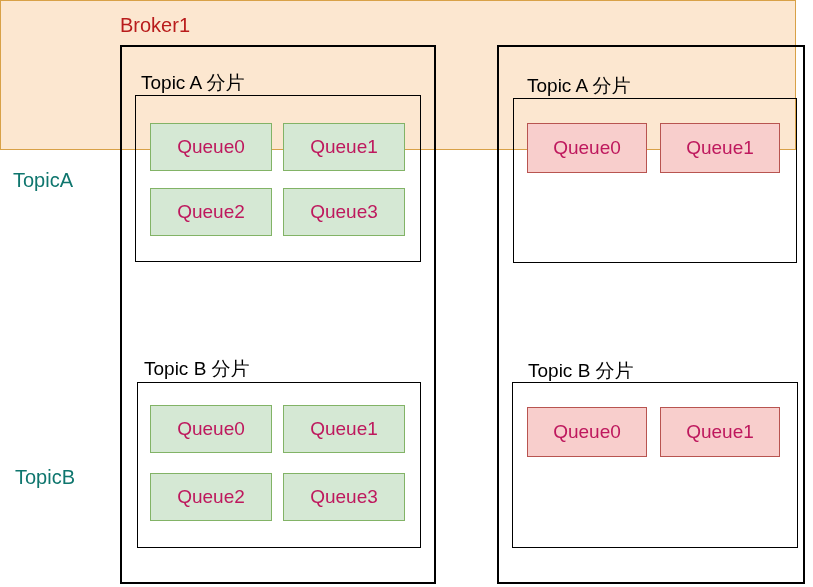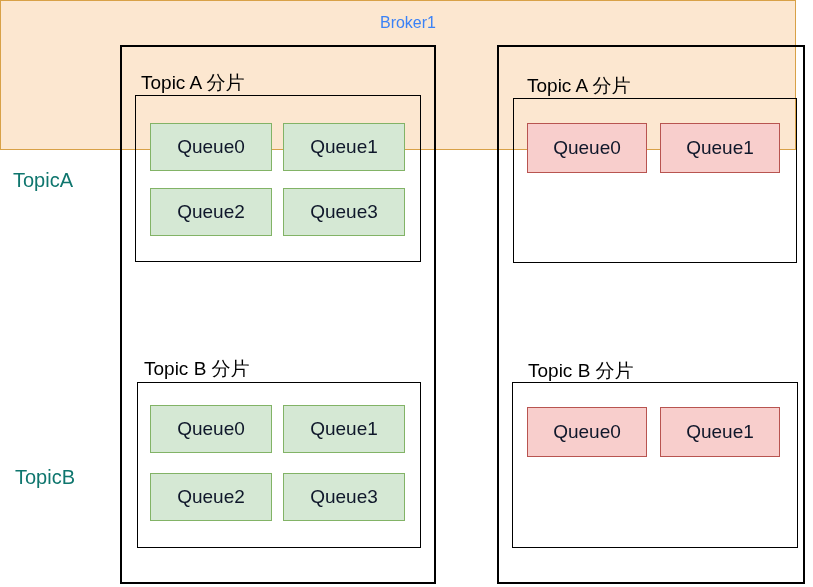--- a/index.html
+++ b/index.html
@@ -37,43 +37,43 @@
   }
   
   .inner-box {
     z-index: 2;
     border: 1.5px solid #000000;
     background: transparent;
   }
 
   .broker-title {
     z-index: 4;
-    font-size: 16px;
-    color: #3b82f6;
-    text-align: right;
+    font-size: 20px;
+    color: #b91c1c;
+    text-align: left;
     white-space: nowrap;
   }
   .section-label {
     z-index: 4;
     font-size: 19px;
     color: #000;
     white-space: nowrap;
     margin-top: 11px;
   }
 
   .queue {
     z-index: 3;
     width: 122px;
     height: 48px;
     border: 1.5px solid #666;
     display: flex;
     align-items: center;
     justify-content: center;
     font-size: 19px;
-    color: #0f172a;
+    color: #be185d;
     white-space: nowrap;
   }
   .queue.small { width: 120px; height: 50px; }
 </style>
 </head>
 <body>
 
 <div class="canvas">
 
   <div class="abs band" style="left: 0px; width: 796px; height: 147px; background-color: rgb(219, 229, 246); border-color: rgb(108, 142, 191);"></div>

